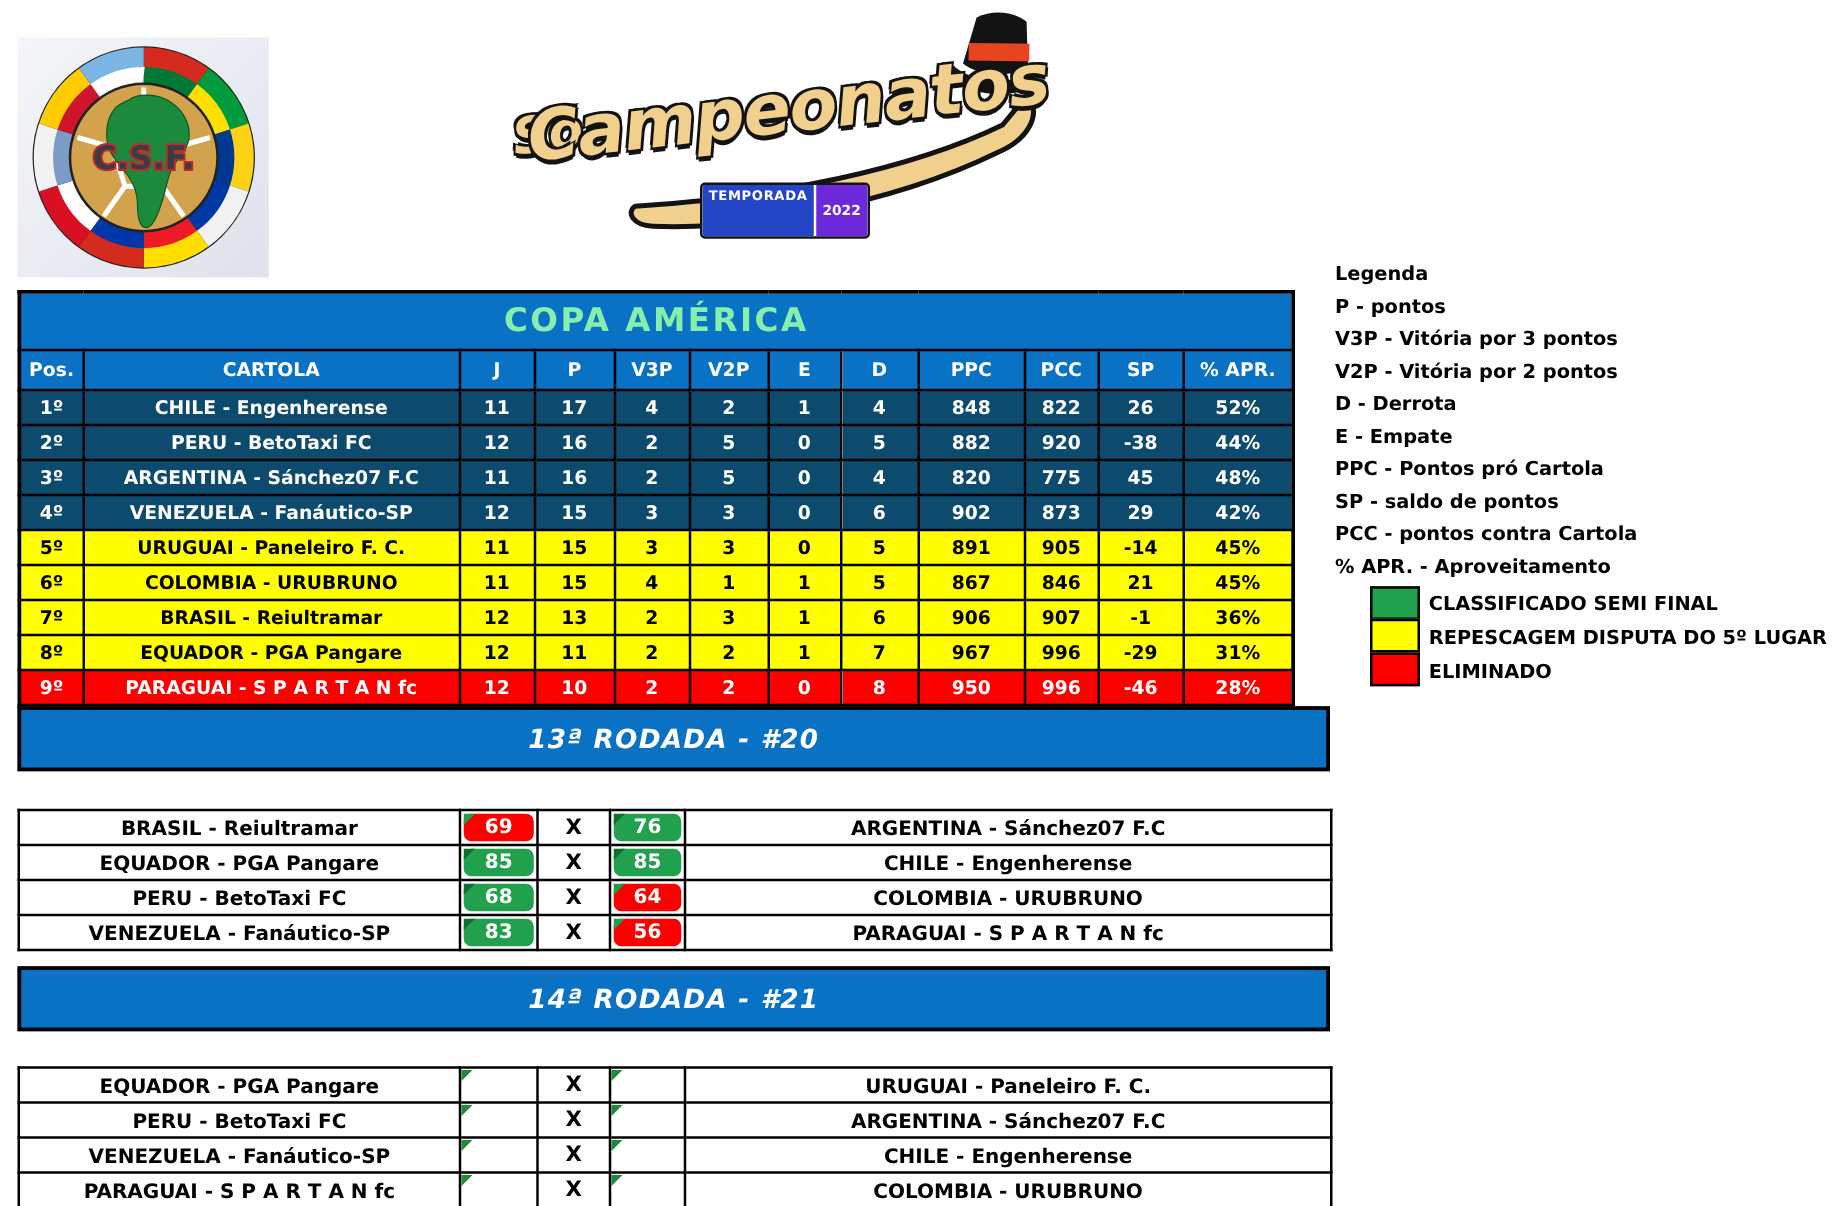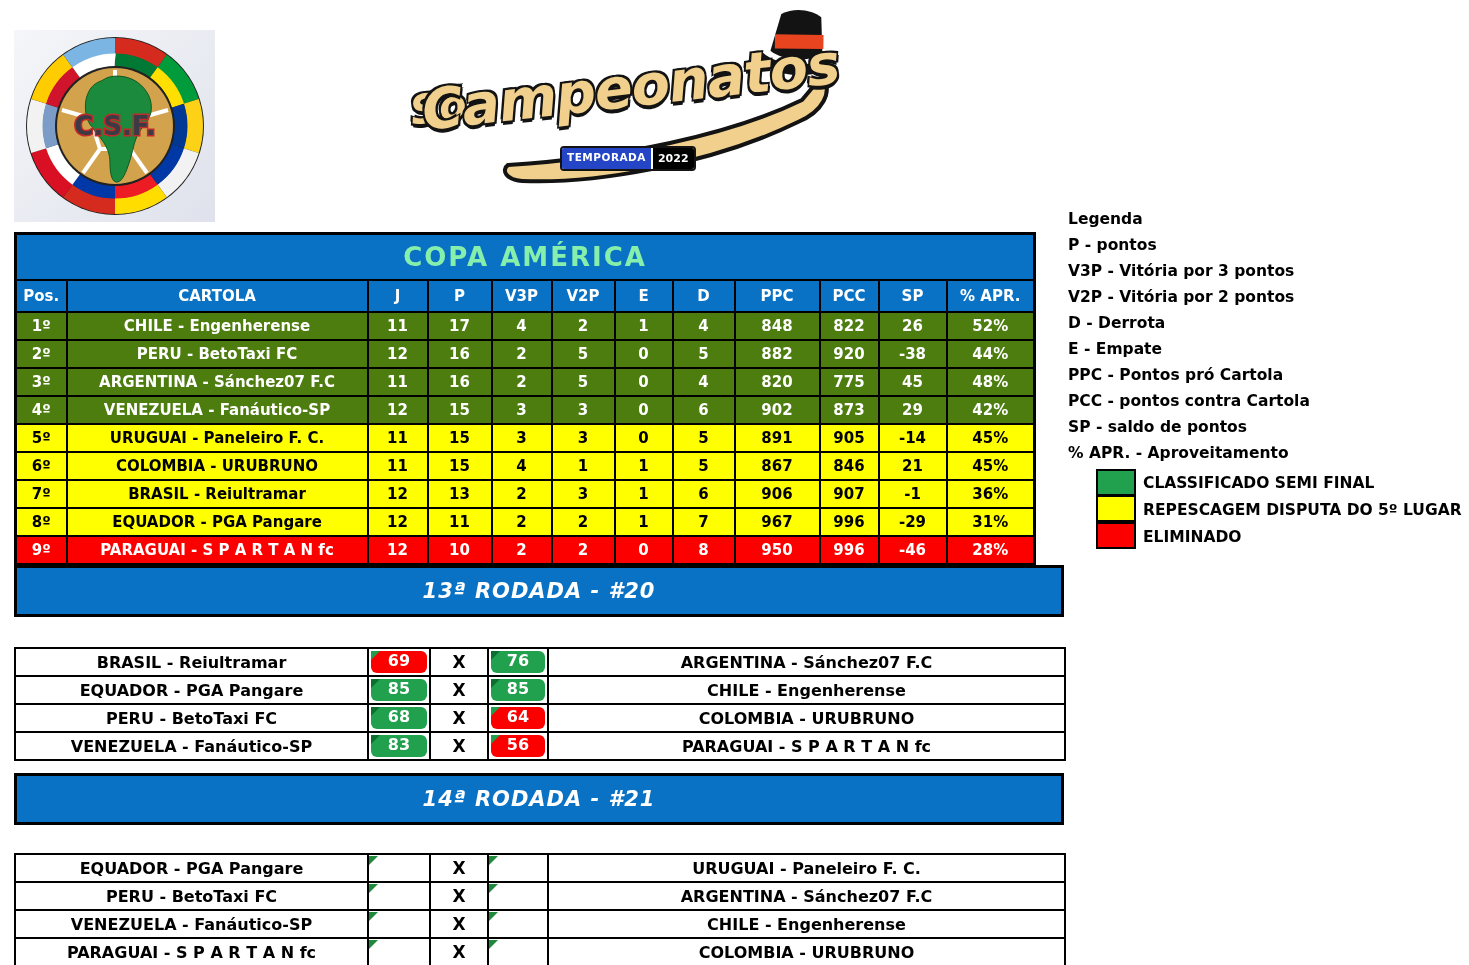--- a/index.html
+++ b/index.html
@@ -14,31 +14,31 @@
   
   .sclogo{position:absolute;left:370px;top:0;width:490px;height:208px;}
   .sclogo svg{position:absolute;left:0;top:0;}
   .sc-word{position:absolute;color:#f0d08c;font-style:italic;font-weight:bold;white-space:nowrap;
            text-shadow:-2px -2px 0 #131313,2px -2px 0 #131313,-2px 2px 0 #131313,2px 2px 0 #131313,0 4px 0 #131313;}
   .sc-so{left:40px;top:84px;font-size:40px;transform:rotate(-8deg);}
   .sc-camp{left:56px;top:78px;font-size:56px;transform:rotate(-6.5deg);transform-origin:left bottom;letter-spacing:-1px;}
   .sc-badge{position:absolute;left:190px;top:146px;display:flex;align-items:stretch;
             border:2px solid #131313;border-radius:4px;background:#fff;overflow:hidden;}
   .sc-badge .b1{background:#2446c6;color:#fff;font-size:10.5px;padding:3px 5px;letter-spacing:.5px;}
-  .sc-badge .b2{background:#000000;color:#fff;font-size:11px;padding:4px 5px;margin-left:2px;}
+  .sc-badge .b2{background:#6d28d9;color:#fff;font-size:11px;padding:14px 5px;margin-left:2px;}
 
   
   .standings{position:absolute;left:14px;top:232px;border-collapse:collapse;table-layout:fixed;
              border:3px solid #000;}
   .standings td,.standings th{border:2px solid #000;text-align:center;vertical-align:middle;
              white-space:nowrap;overflow:hidden;padding:0;font-weight:bold;}
   .st-title td{height:44px;background:#0a72c4;color:#86efac;font-size:26px;letter-spacing:2px;}
   .st-head th{height:30px;background:#0a72c4;color:#fff;font-size:15px;}
   .st-row td{height:26px;font-size:15px;}
-  .st-green td{background:#4d7c0f;color:#fff;}
+  .st-green td{background:#0c4a6e;color:#fff;}
   .st-yellow td{background:#ffff00;color:#000;}
   .st-red td{background:#fc0000;color:#fff;}
 
   
   .legend{position:absolute;left:1068px;top:206px;width:400px;font-size:15.5px;line-height:26px;}
   .legend .lg-line{white-space:nowrap;}
   .lg-keys{margin-top:3px;}
   .lg-key{display:flex;align-items:center;height:27px;padding-left:28px;}
   .lg-swatch{width:40px;height:27px;border:2px solid #000;box-sizing:border-box;margin-right:7px;flex:0 0 auto;}
   .lg-swatch.sw-green{background:#21a04d;}
@@ -305,22 +305,22 @@
     </table>
 
   <div class="legend">
     <div class="lg-line">Legenda</div>
     <div class="lg-line">P - pontos</div>
     <div class="lg-line">V3P - Vitória por 3 pontos</div>
     <div class="lg-line">V2P - Vitória por 2 pontos</div>
     <div class="lg-line">D - Derrota</div>
     <div class="lg-line">E - Empate</div>
     <div class="lg-line">PPC - Pontos pró Cartola</div>
+    <div class="lg-line">SP - saldo de pontos</div>
     <div class="lg-line">PCC - pontos contra Cartola</div>
-    <div class="lg-line">SP - saldo de pontos</div>
     <div class="lg-line">% APR. - Aproveitamento</div>
     <div class="lg-keys">
       <div class="lg-key">
         <div class="lg-swatch sw-green"></div>
         <span>CLASSIFICADO SEMI FINAL</span>
       </div>
       <div class="lg-key">
         <div class="lg-swatch sw-yellow"></div>
         <span>REPESCAGEM DISPUTA DO 5º LUGAR</span>
       </div>

